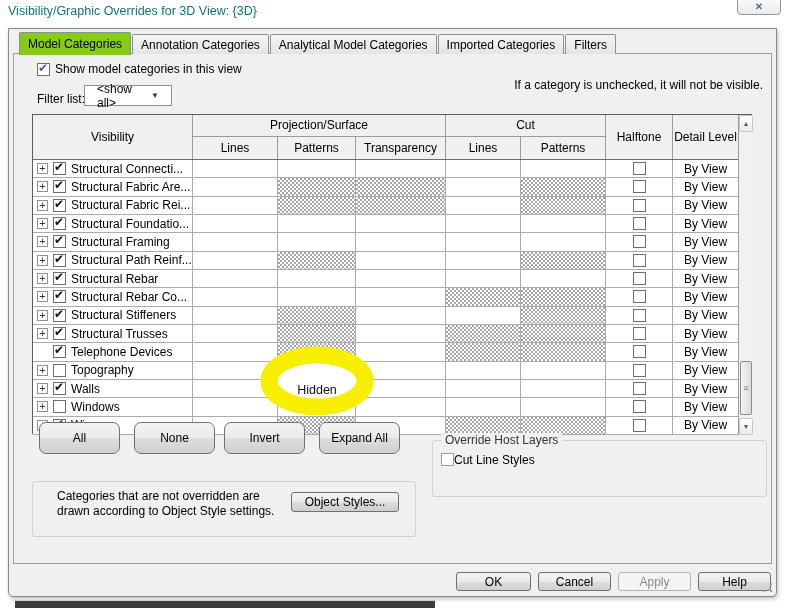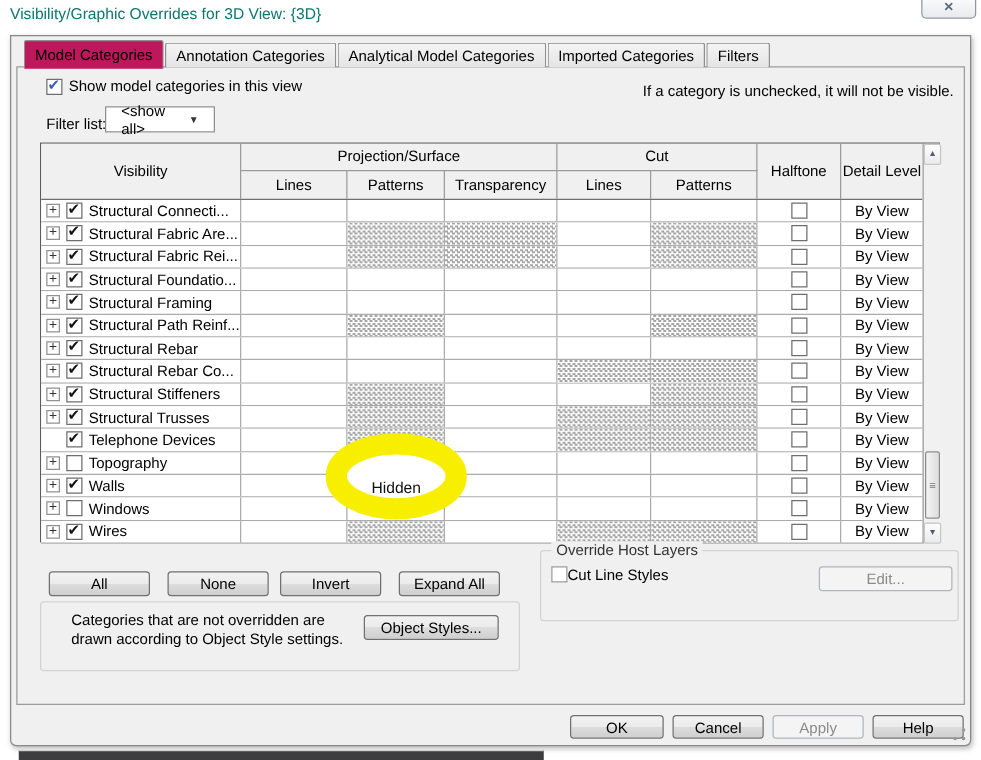--- a/index.html
+++ b/index.html
@@ -7,30 +7,30 @@
   #stage { position:relative; width:785px; height:608px; }
 
   .win-title { position:absolute; left:8px; top:4px; font-size:12.5px; color:#0f766e; white-space:nowrap; }
   .close-btn { position:absolute; left:737px; top:-6px; width:44px; height:21px; background:linear-gradient(#ffffff,#e8eaed); border:1px solid #8e979e; border-radius:4px; display:flex; align-items:flex-end; justify-content:center; padding-bottom:2px; color:#5a6b7d; font-size:10px; font-weight:bold; }
 
   .dialog { position:absolute; left:8px; top:28px; width:769px; height:569px; background:#f0f0f0; border:1px solid #898989; border-radius:0 0 5px 5px; box-shadow:1px 2px 4px rgba(0,0,0,0.25); }
 
   
   .tab-bar { position:absolute; left:10px; top:3px; display:flex; align-items:flex-end; z-index:4; }
   .tab { height:20px; padding:0 8px; margin-right:1px; display:flex; align-items:center; font-size:12px; color:#000; background:linear-gradient(#f4f4f4,#e4e4e6); border:1px solid #8e8f8f; border-bottom:none; border-radius:2px 2px 0 0; }
-  .tab.active { height:23px; background:#be185d; position:relative; margin-bottom:-1px; z-index:5; }
+  .tab.active { height:23px; background:#84cc16; position:relative; margin-bottom:-1px; z-index:5; }
 
   .tab-panel { position:absolute; left:4px; top:24px; width:759px; height:511px; background:#f0f0f0; border:1px solid #9b9b9b; }
 
   
   .cbx { position:relative; width:13px; height:13px; background:#fff; border:1px solid #6e6e6e; display:inline-block; flex:none; }
   .cbx .mark { position:absolute; left:0; top:-3px; font-size:12px; color:#121212; }
   .cbx .mark.blue { color:#3b5fb8; }
   .show-row { position:absolute; left:23px; top:8px; display:flex; align-items:center; gap:5px; font-size:12px; color:#000; }
-  .unchecked-note { position:absolute; right:8px; top:12px; font-size:12px; color:#000; }
+  .unchecked-note { position:absolute; right:8px; top:24px; font-size:12px; color:#000; }
   .filter-label { position:absolute; left:23px; top:38px; font-size:12px; }
   .filter-select { position:absolute; left:70px; top:31px; width:88px; height:21px; background:#fff; border:1px solid #8e8f8f; display:flex; align-items:center; justify-content:space-between; padding:0 12px; font-size:12px; }
   .filter-select .arrow { font-size:8px; color:#333; }
 
   
   .vg-table { position:absolute; left:18px; top:60px; width:720px; height:320px; border:1px solid #5c5c5c; background:#fff; }
   .thead { display:grid; grid-template-columns:160px 85px 78px 90px 75px 85px 67px 65px; grid-template-rows:21px 23px; background:#f0f0f0; border-bottom:1px solid #6e6e6e; width:705px; }
   .th { border-right:1px solid #9b9b9b; display:flex; align-items:center; justify-content:center; font-size:12px; text-align:center; line-height:13px; }
   .th.sub { border-top:1px solid #9b9b9b; }
   .h-vis { grid-area:1/1/3/2; } .h-ps { grid-area:1/2/2/5; } .h-cut { grid-area:1/5/2/7; }
@@ -53,21 +53,21 @@
 
   
   .vscroll { position:absolute; left:705px; top:0; width:15px; height:320px; background:#f1f1f1; border-left:1px solid #9b9b9b; display:flex; flex-direction:column; }
   .sbtn { height:17px; background:linear-gradient(#fdfdfd,#ebebeb); border:1px solid #c6c6c6; border-radius:2px; display:flex; align-items:center; justify-content:center; font-size:7px; color:#4e5f75; flex:none; }
   .strack { flex:1; position:relative; }
   .sthumb { position:absolute; left:1px; top:229px; width:12px; height:54px; background:linear-gradient(90deg,#f4f4f4,#dcdcdc); border:1px solid #8c8c8c; border-radius:2px; display:flex; align-items:center; justify-content:center; font-size:9px; color:#7b7b7b; }
 
   
   .btn { background:linear-gradient(#f2f2f2,#ebebeb 50%,#dddddd 50%,#cfcfcf); border:1px solid #707070; border-radius:3px; font-size:12px; color:#000; display:flex; align-items:center; justify-content:center; }
   .btn.disabled { background:#f4f4f4; border-color:#b0b5b8; color:#8a8a8a; }
-  .row-btn { position:absolute; top:403px; height:20px; width:81px; }
+  .row-btn { position:absolute; top:368px; height:32px; width:81px;border-radius:7px; }
   #btn-all { left:25px; } #btn-none { left:120px; } #btn-invert { left:210px; } #btn-expand { left:305px; }
 
   
   .groupbox { position:absolute; border:1px solid #d2d2d2; border-radius:3px; background:#f0f0f0; }
   .groupbox .gtitle { position:absolute; left:8px; top:-8px; background:#f0f0f0; padding:0 4px; font-size:12px; color:#333; white-space:nowrap; }
   #grp-override { left:418px; top:386px; width:335px; height:57px; }
   #grp-override .cutline { position:absolute; left:8px; top:12px; display:flex; align-items:flex-start; gap:0; font-size:12px; }
   #grp-override .edit { position:absolute; left:222px; top:12px; width:107px; height:20px; }
   #grp-note { left:18px; top:427px; width:384px; height:56px; }
   #grp-note .note-text { position:absolute; left:24px; top:7px; width:238px; font-size:12px; line-height:15px; color:#000; }
@@ -429,21 +429,20 @@
       <div class="btn row-btn" id="btn-none">None</div>
       <div class="btn row-btn" id="btn-invert">Invert</div>
       <div class="btn row-btn" id="btn-expand">Expand All</div>
 
       <div class="groupbox" id="grp-override">
         <div class="gtitle">Override Host Layers</div>
         <div class="cutline">
           <span class="cbx" style="border-color:#9a9a9a;"></span>
           <span>Cut Line Styles</span>
         </div>
-        <div class="btn disabled edit">Edit...</div>
       </div>
 
       <div class="groupbox" id="grp-note">
         <div class="note-text">Categories that are not overridden are drawn according to Object Style settings.</div>
         <div class="btn objstyles">Object Styles...</div>
       </div>
 
     </div>
 
     <div class="btn footer-btn" id="btn-ok">OK</div>

